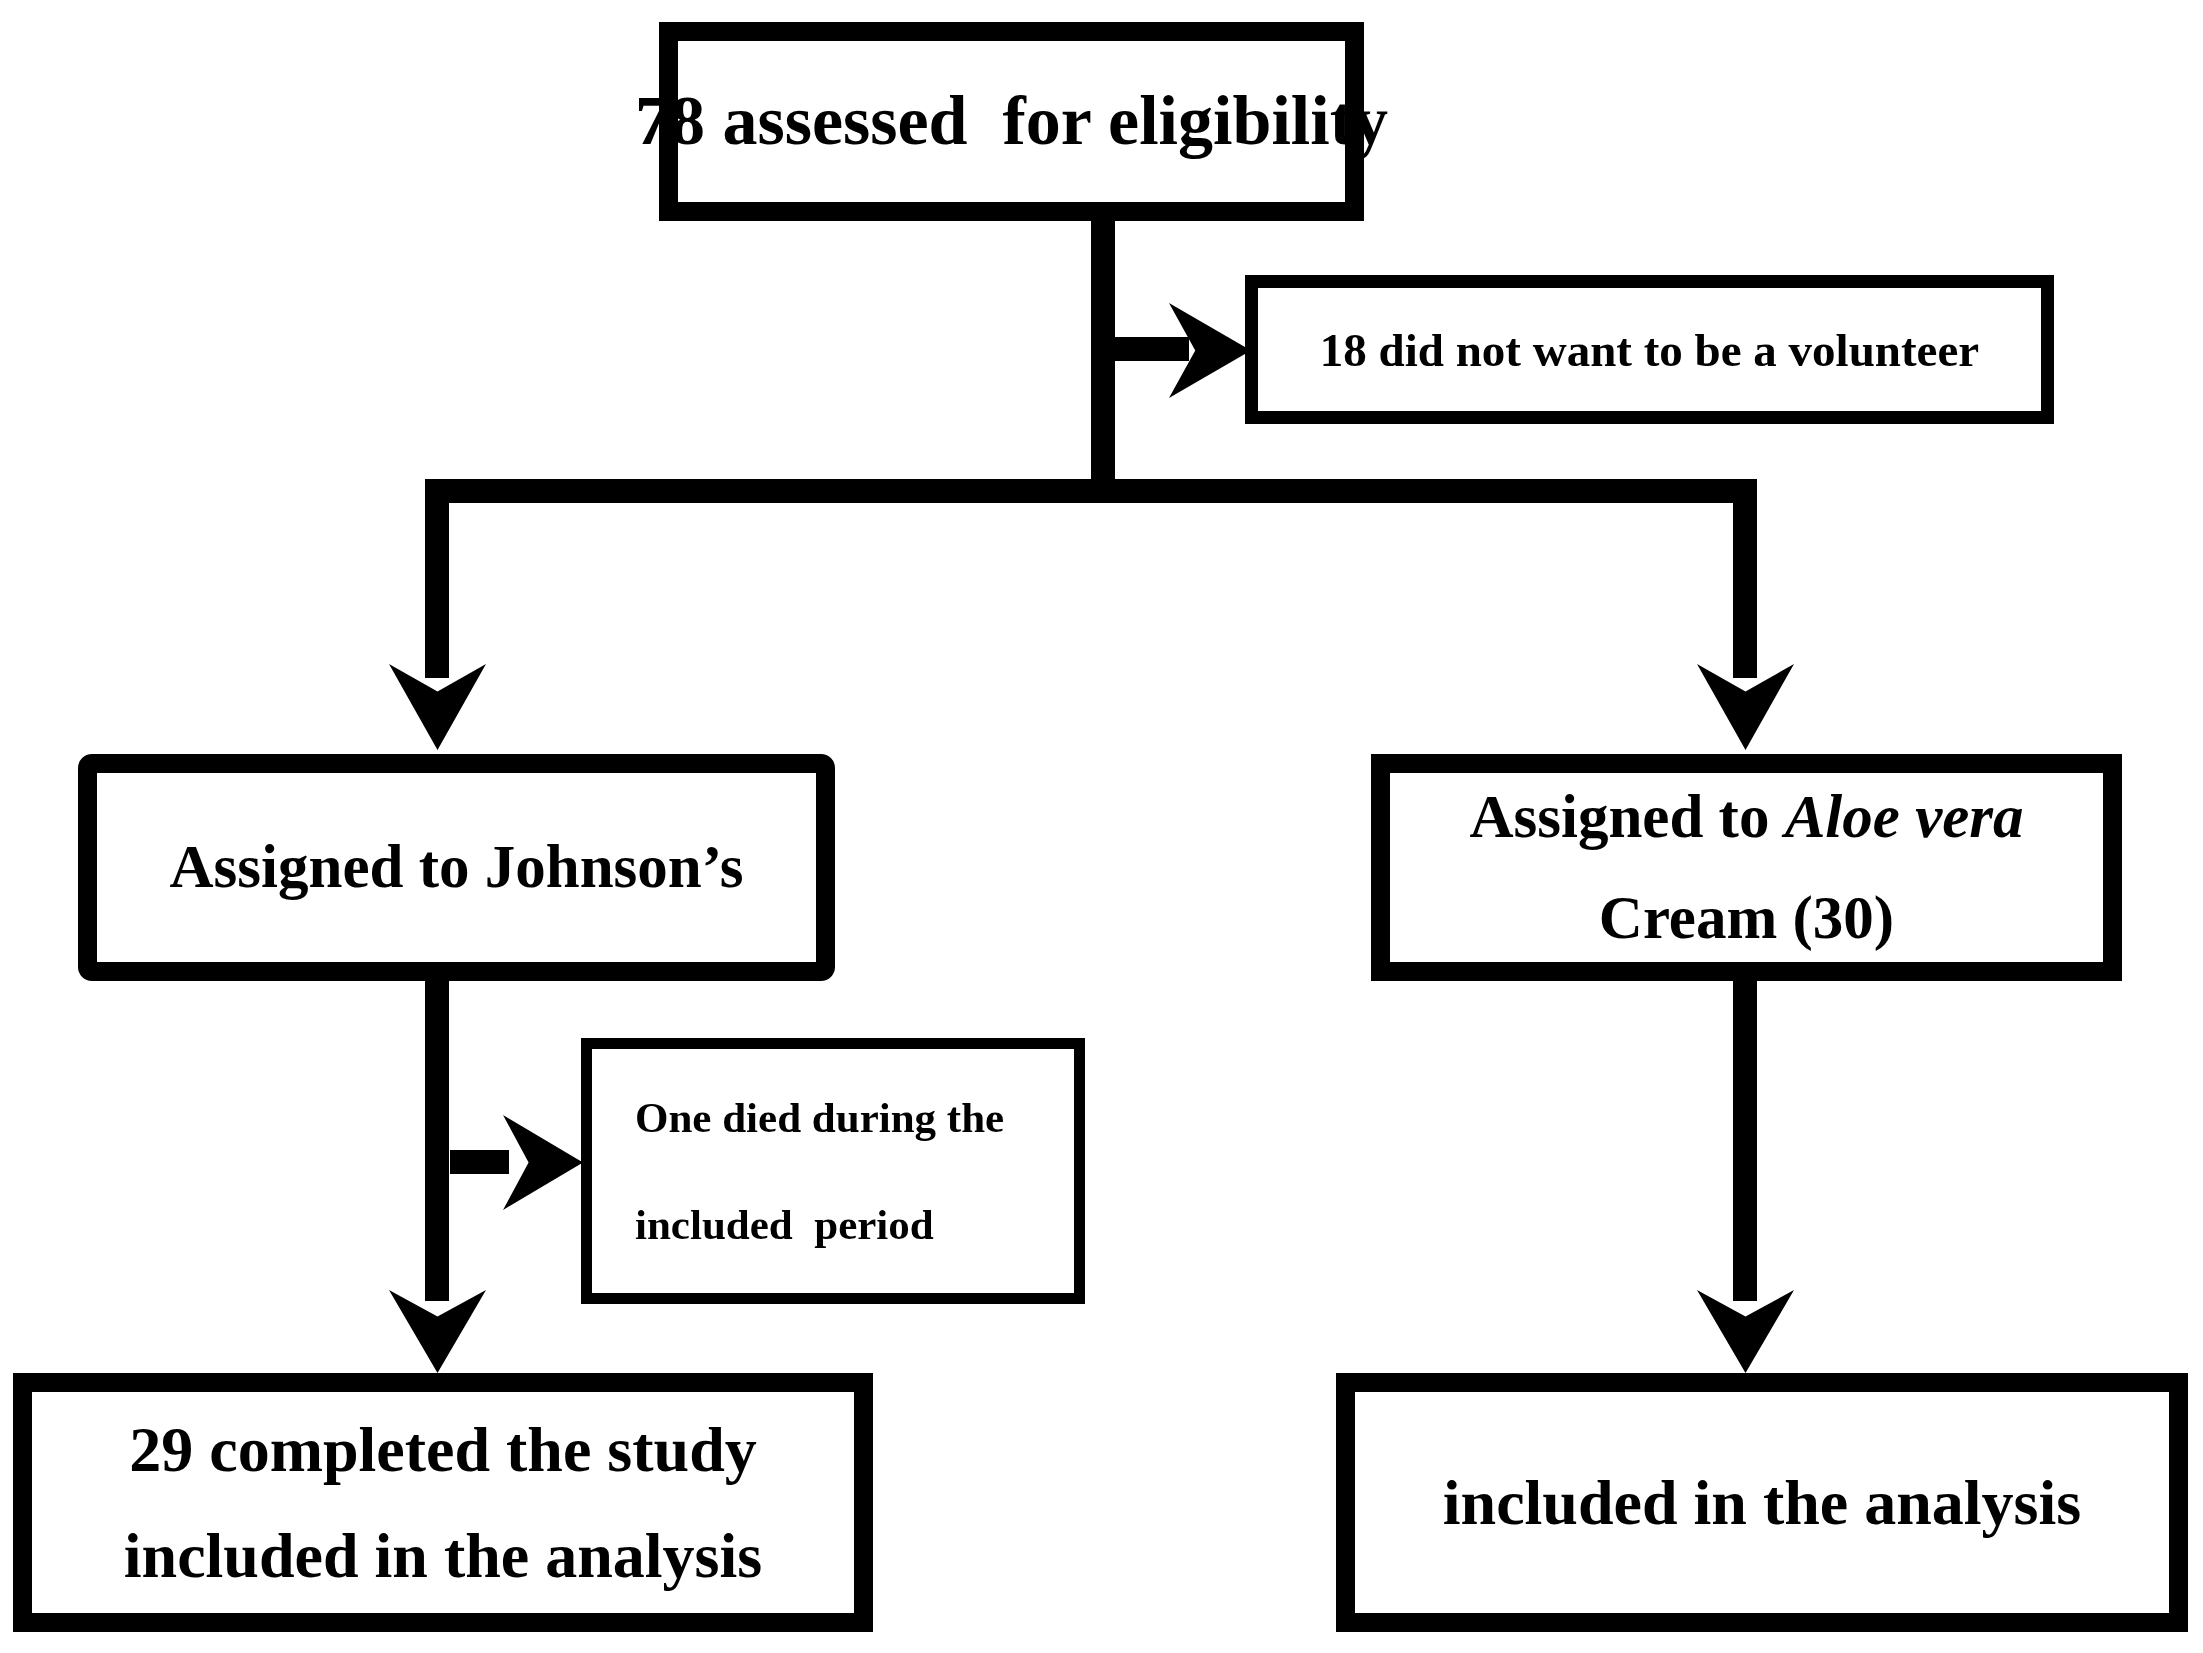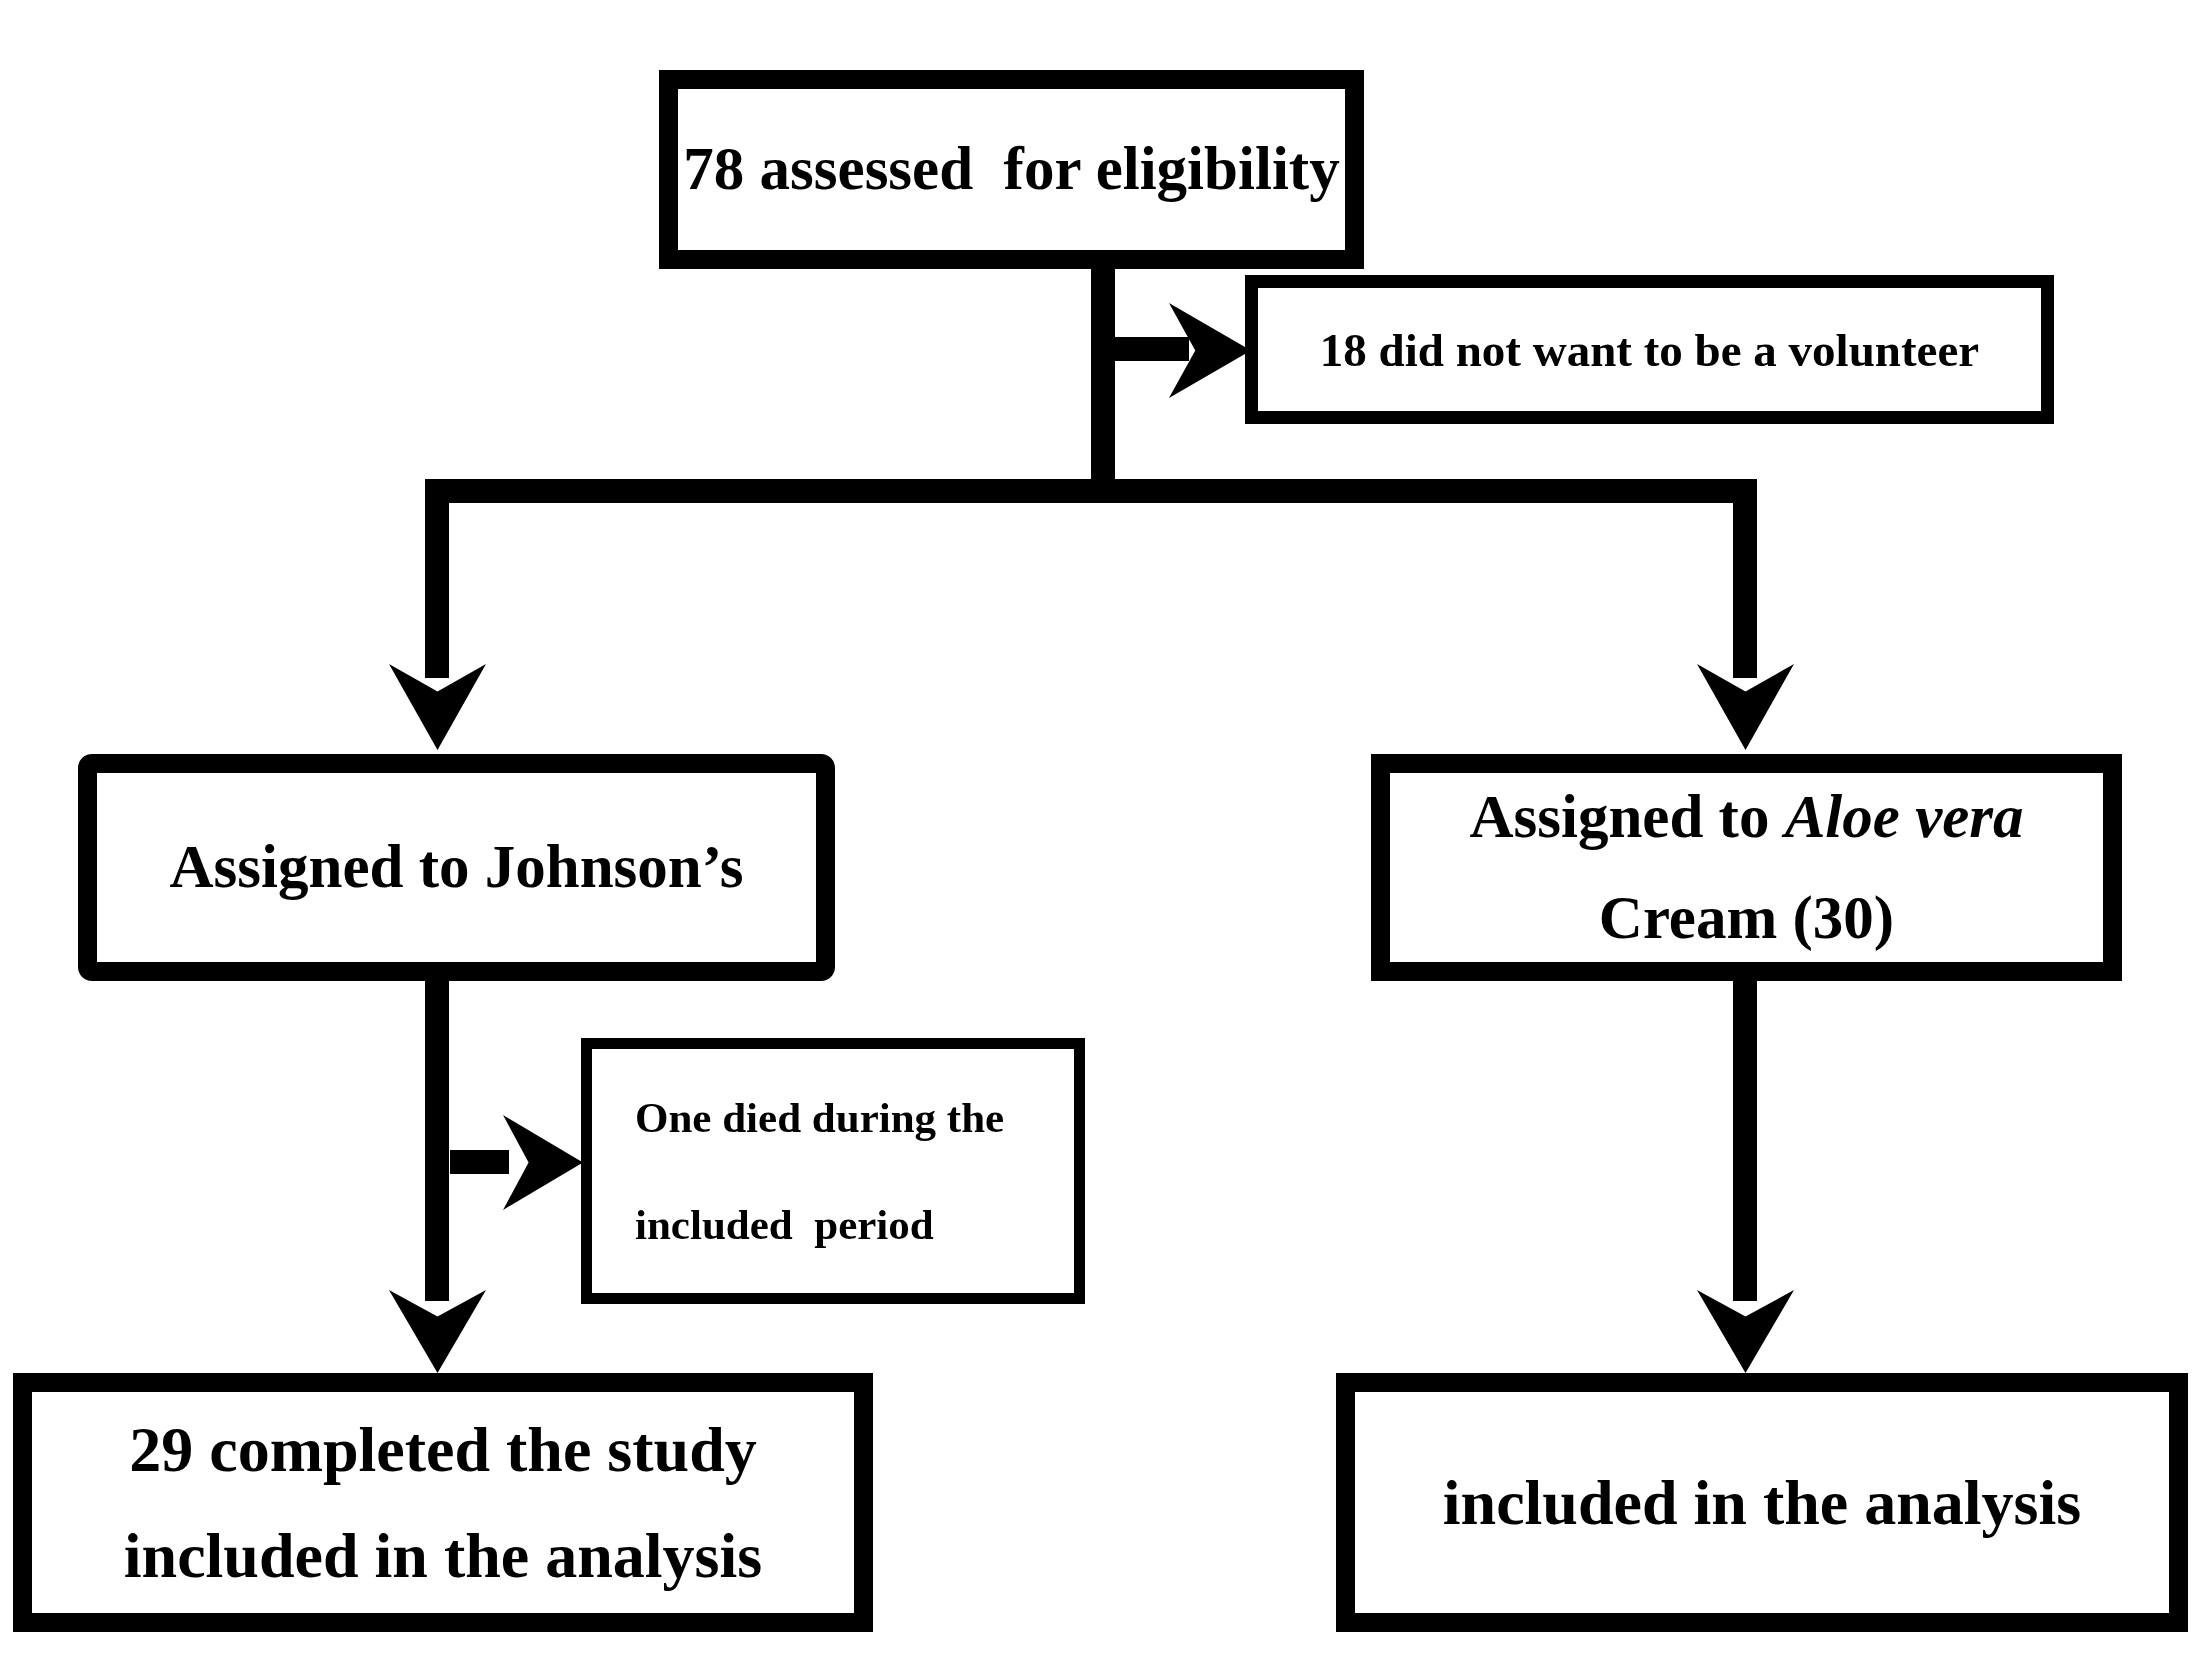--- a/index.html
+++ b/index.html
@@ -26,21 +26,21 @@
     flex-direction: column;
     align-items: center;
     justify-content: center;
     text-align: center;
     font-weight: bold;
     color: var(--ink);
   }
   .node .line { white-space: pre; }
   .italic { font-style: italic; }
 
-  #box-eligibility      { left:659px;  top:21.6px;   width:705px; height:199px; border-width:19px; font-size:61px;margin-top:48px; }
+  #box-eligibility      { left:659px;  top:21.6px;   width:705px; height:199px; border-width:19px; font-size:70px; }
   #box-volunteer        { left:1245px; top:275px;  width:809px;  height:149px; border-width:13px; font-size:47px; }
   #box-assign-babyoil   { left:78px;   top:754px;  width:757px;  height:227px; border-width:19px; font-size:61px; line-height:1.65;border-radius:14px; }
   #box-assign-aloevera  { left:1371px; top:754px;  width:751px;  height:227px; border-width:19px; font-size:61px; line-height:1.65;font-family:Liberation Serif, serif; }
   #box-died             { left:581px;  top:1038px; width:504px;  height:266px; border-width:11.2px; font-size:43px; line-height:2.5;
                           align-items:flex-start; text-align:left; padding-left:43px; }
   #box-complete-babyoil { left:13px;   top:1373px; width:860px;  height:259px; border-width:19px; font-size:64px; line-height:1.65; }
   #box-complete-aloevera{ left:1336px; top:1373px; width:852px;  height:259px; border-width:19px; font-size:64px; line-height:1.65; }
 
   
   .conn { position: absolute; background: var(--ink); }

